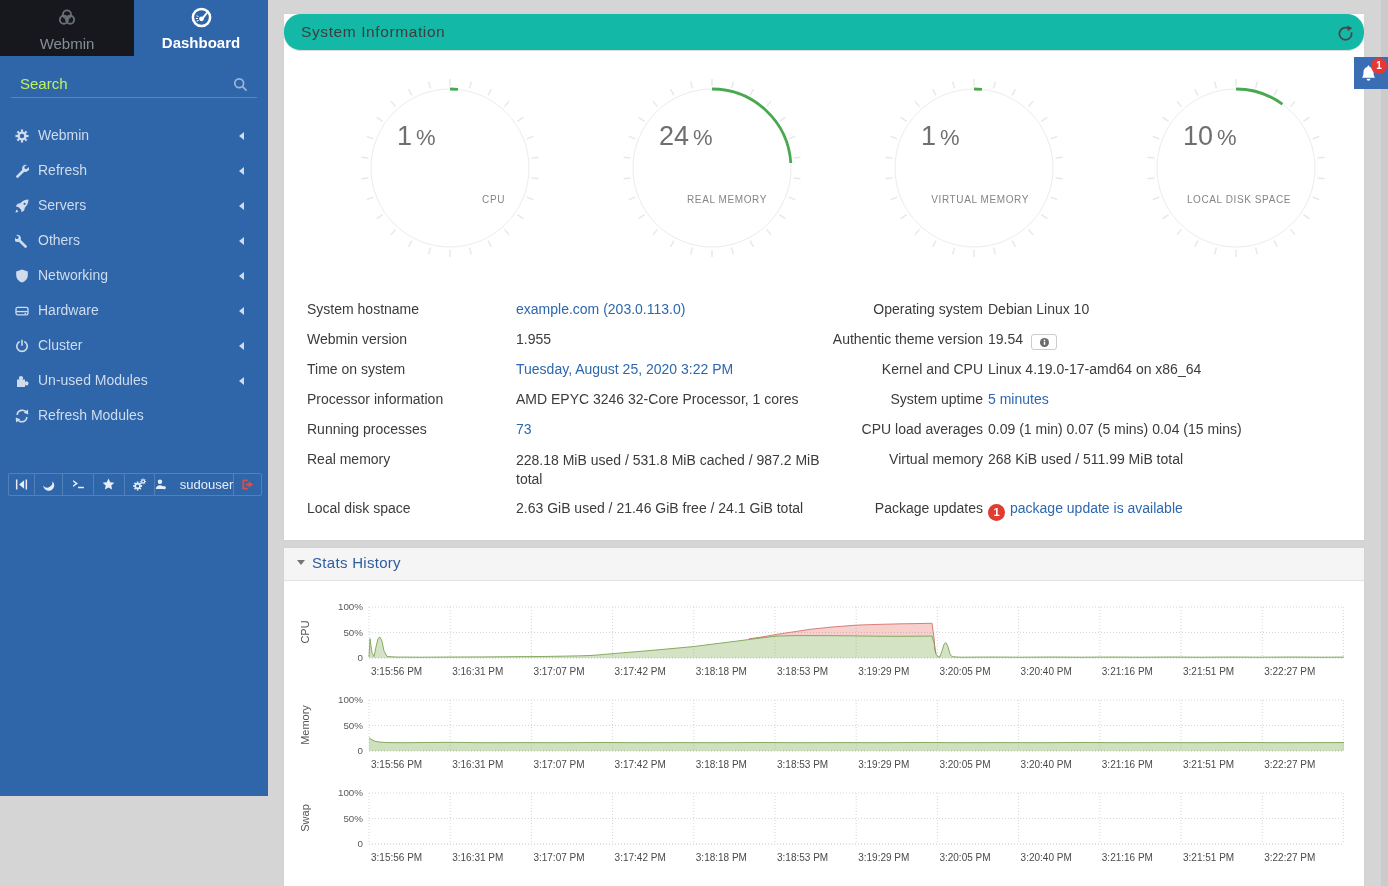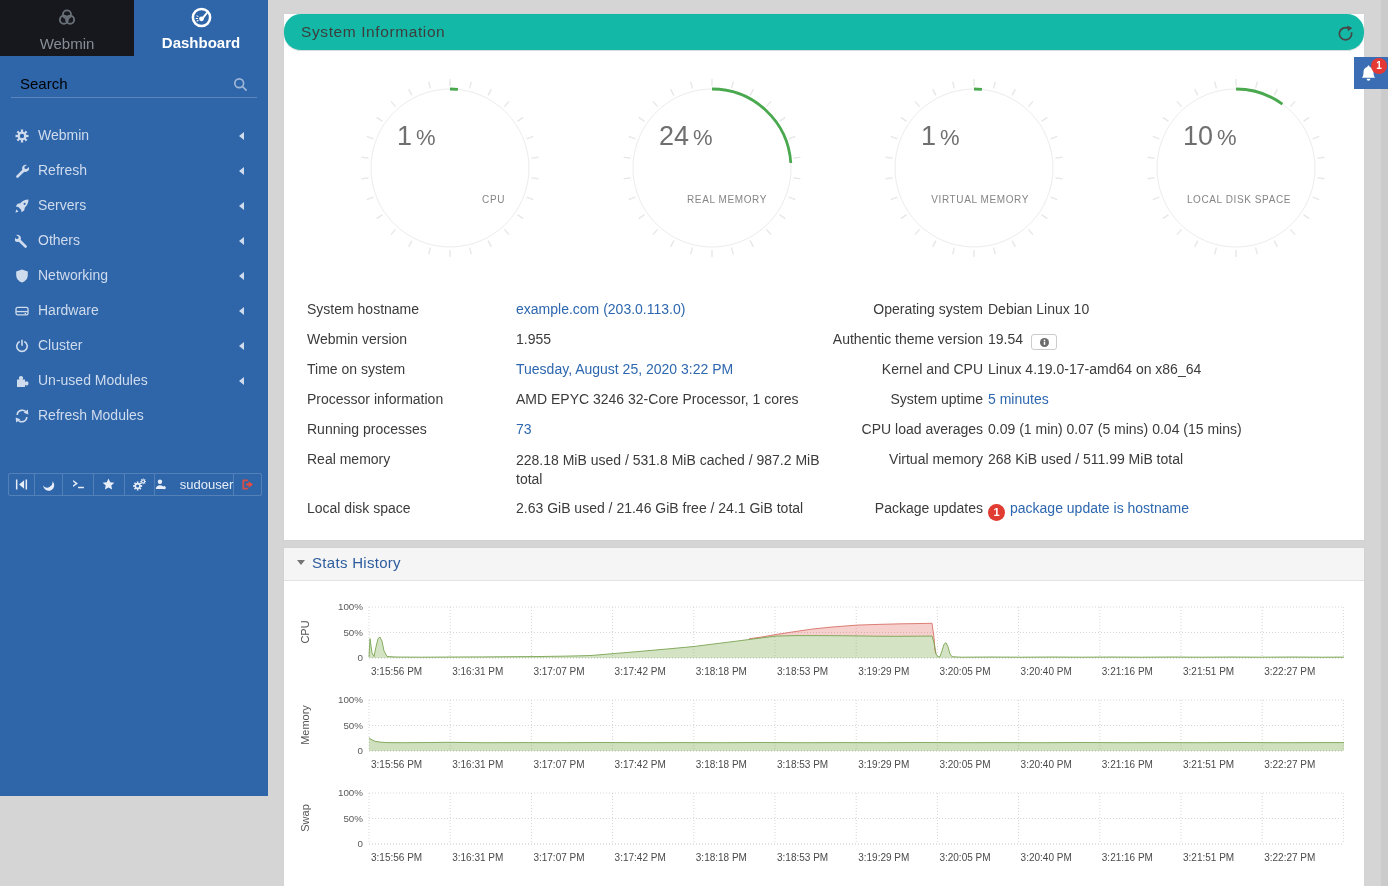--- a/index.html
+++ b/index.html
@@ -3,21 +3,21 @@
 <style>
 * { margin:0; padding:0; box-sizing:border-box; }
 html,body { width:1388px; height:886px; overflow:hidden; font-family:"Liberation Sans",sans-serif; background:#d5d5d5; }
 .sidebar { position:fixed; left:0; top:0; width:268px; height:796px; background:#2f65a9; z-index:5; }
 .tabs { display:flex; height:56px; }
 .tab { width:134px; text-align:center; padding-top:7px; }
 .tab.webmin { background:#16181d; color:#878d96; }
 .tab.dash { color:#fff; font-weight:bold; }
 .tab .tl { display:block; font-size:15px; margin-top:2px; }
 .search { position:absolute; left:0; top:56px; width:268px; height:42px; }
-.search .ph { position:absolute; left:20px; top:19px; font-size:15px; color:#000000; }
+.search .ph { position:absolute; left:20px; top:19px; font-size:15px; color:#bef264; }
 .search .mg { position:absolute; right:20px; top:21px; }
 .search .ul { position:absolute; left:11px; right:11px; bottom:0px; height:1px; background:rgba(255,255,255,0.22); }
 .mi { position:absolute; left:0; width:268px; height:35px; }
 .mic { position:absolute; left:15px; top:10px; }
 .mt { position:absolute; left:38px; top:8px; font-size:14px; color:#cfdcee; }
 .arr { position:absolute; right:24px; top:13px; width:0; height:0; border-top:4px solid transparent; border-bottom:4px solid transparent; border-right:5px solid #cfdcee; }
 .toolbar { position:absolute; left:8px; top:473px; width:254px; height:23px; display:flex; border:1px solid rgba(255,255,255,0.18); border-radius:2px; }
 .tb { border-right:1px solid rgba(255,255,255,0.18); display:flex; align-items:center; justify-content:center; }
 .tb:last-child { border-right:none; }
 .tb svg { display:block; }
@@ -373,21 +373,21 @@
       <div class="row" style="top:163px">
         <span class="c1">Real memory</span>
           <span class="c2" style="line-height:19px">228.18 MiB used / 531.8 MiB cached / 987.2 MiB<br>total</span>
         <span class="c3">Virtual memory</span>
           <span class="c4">268 KiB used / 511.99 MiB total</span>
         </div>
       <div class="row" style="top:212px">
         <span class="c1">Local disk space</span>
           <span class="c2">2.63 GiB used / 21.46 GiB free / 24.1 GiB total</span>
         <span class="c3">Package updates</span>
-          <span class="c4"><span class="badge1">1</span><a>package update is hostname</a></span>
+          <span class="c4"><span class="badge1">1</span><a>package update is available</a></span>
         </div>
     </div>
   </div>
   <div class="panel" style="top:534px;height:352px;border-bottom:none">
     <div class="p2head">
         <span class="caret"></span>
         <span class="t">Stats History</span>
       </div>
     <svg width="1082" height="95" style="position:absolute;left:0;top:47px" font-family="Liberation Sans, sans-serif">
         <g stroke="#d6d6d6" stroke-width="1" stroke-dasharray="1,2">

